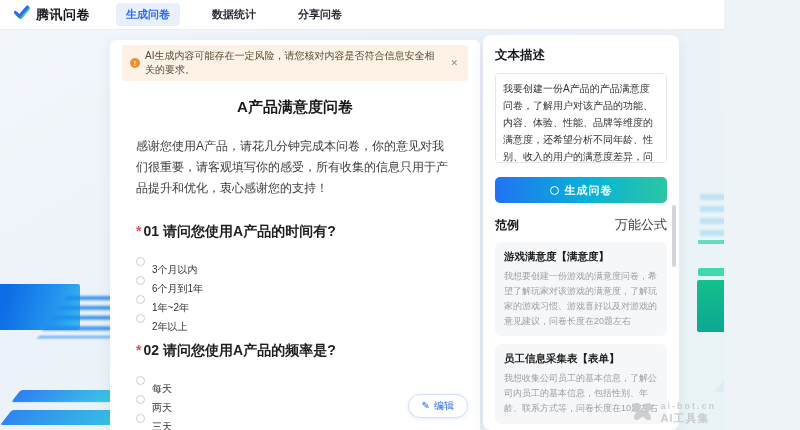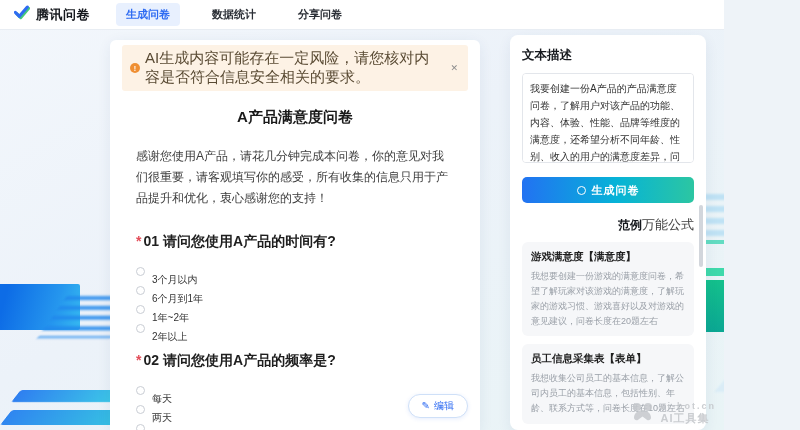--- a/index.html
+++ b/index.html
@@ -42,52 +42,52 @@
   .avatar { position:absolute; right:18px; top:5px; width:19px; height:19px; border-radius:50%;
     background:radial-gradient(circle at 35% 35%,#d8ddc0,#8a9a6a); }
 
   
   .survey-card { position:absolute; left:110px; top:40px; width:370px; height:390px; background:#fff;
     border-radius:6px 6px 0 0; box-shadow:0 3px 14px rgba(40,70,110,.08); z-index:3; }
   .warn { margin:5px 12px 0; background:#fdf2e5; border-radius:3px; display:flex; align-items:center;
     padding:4px 8px; gap:5px; }
   .warn-icon { width:10px; height:10px; min-width:10px; border-radius:50%; background:#ef8f33; color:#fff;
     font-size:7px; font-weight:700; display:flex; align-items:center; justify-content:center; line-height:1; }
-  .warn-text { font-size:15px; color:#594a33; flex:1; }
+  .warn-text { font-size:10px; color:#594a33; flex:1; }
   .warn-close { font-size:9px; color:#8c8c8c; cursor:pointer; padding:0 2px; }
   .survey-title { text-align:center; font-size:15px; font-weight:700; color:#1a1a1a; margin-top:17px; }
   .survey-desc { margin:19px 26px 0; font-size:12px; line-height:1.75; color:#3d3d3d; }
   .q-block { margin:24px 26px 0; }
   .q-block.second { margin-top:14px; }
   .q-label { font-size:14px; font-weight:700; color:#1f1f1f; }
   .req { color:#e34d59; margin-right:2px; }
   .qnum { margin-right:4px; }
   .opts { margin-top:11px; }
   .opt { display:flex; align-items:center; gap:7px; height:19px; cursor:pointer; }
   .radio { width:9px; height:9px; min-width:9px; border:1px solid #c9cdd4; border-radius:50%; background:#fff; }
   .opt-label { font-size:10px; color:#333;margin-top:16px; }
   .edit-btn { position:absolute; right:12px; bottom:12px; display:flex; align-items:center; gap:4px;
     background:#fff; border:1px solid #cfe0f8; border-radius:13px; padding:4px 13px; font-size:10px;
     color:#2e6bf2; cursor:pointer; box-shadow:0 1px 4px rgba(46,107,242,.12);
     font-family:"Liberation Sans",sans-serif; }
   .edit-icon { font-size:10px; line-height:1; }
 
   
-  .sidebar { position:absolute; left:510px; top:35px; width:196px; height:395px; background:#fff;
+  .sidebar { position:absolute; left:483px; top:35px; width:196px; height:395px; background:#fff;
     border-radius:8px; box-shadow:0 4px 14px rgba(40,70,110,.08); z-index:3; padding:12px; overflow:hidden; }
   .sb-title { font-size:12.5px; font-weight:700; color:#15181d; }
   .sb-textarea { margin-top:9px; width:100%; height:90px; border:1px solid #e3e6eb; border-radius:4px;
     padding:6px 7px; font-size:10px; line-height:1.7; color:#333; resize:none; outline:none;
     font-family:"Liberation Sans",sans-serif; }
   .gen-btn { margin-top:10px; width:100%; height:26px; border:none; border-radius:5px; cursor:pointer;
     background:linear-gradient(90deg,#2272f2,#06b3d7 55%,#2cc6a2); color:#fff; font-size:11px; font-weight:700;
     display:flex; align-items:center; justify-content:center; gap:6px; letter-spacing:1px;
     font-family:"Liberation Sans",sans-serif; }
   .gen-ring { width:9px; height:9px; border:1.5px solid #fff; border-radius:50%; }
-  .ex-head { margin-top:13px; display:flex; align-items:center; justify-content:flex-end; }
+  .ex-head { margin-top:13px; display:flex; align-items:center; justify-content:space-between; }
   .ex-title { font-size:12px; font-weight:700; color:#15181d; }
   .ex-formula { font-size:13px; color:#404040; cursor:pointer; }
   .ex-list { margin-top:8px; }
   .ex-card { background:#f6f7f9; border-radius:6px; padding:8px 9px; margin-bottom:8px; cursor:pointer; }
   .ex-card-title { font-size:10.5px; font-weight:700; color:#1f1f1f; display:flex; align-items:center; }
   .ex-card-body { margin-top:5px; font-size:9px; line-height:1.65; color:#9aa0a8; }
   .ex-card-body:empty { display:none; }
   .sb-thumb { position:absolute; right:3px; top:170px; width:4px; height:62px; background:#d2d6dc;
     border-radius:2px; cursor:pointer; }
 

